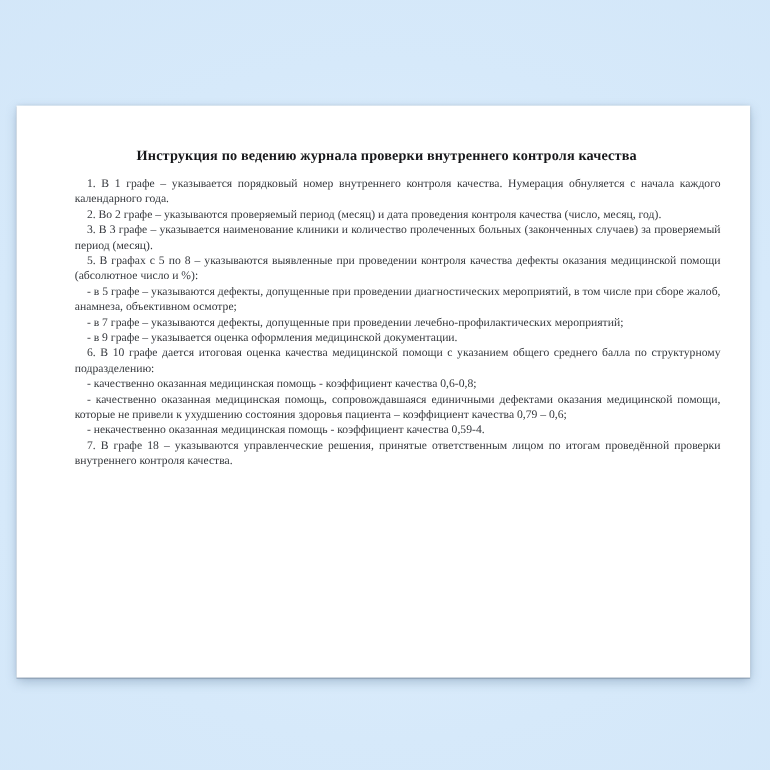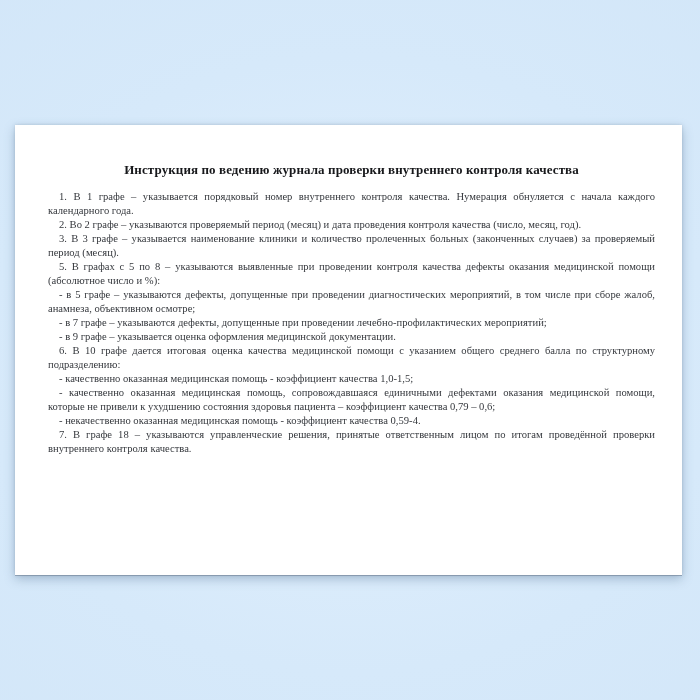--- a/index.html
+++ b/index.html
@@ -14,23 +14,23 @@
   }
   .stage {
     position: absolute;
     inset: 0;
     background: radial-gradient(ellipse 130% 110% at 50% 52%,
                 #e2f0fd 0%, #d6e9fa 40%, #d2e6f8 70%, #c9ddf1 100%);
   }
   .paper {
     position: absolute;
     left: 15px;
-    top: 125px;
+    top: 96px;
     width: 667px;
-    height: 450px;
+    height: 520px;
     background: #ffffff;
     box-shadow:
       0 1px 0 rgba(110, 125, 145, 0.55),
       0 4px 10px rgba(100, 128, 158, 0.45),
       0 0 3px rgba(120, 140, 160, 0.35);
     box-sizing: border-box;
     padding: 37px 27px 0 33px;
   }
   .doc-title {
     font-family: "Liberation Serif", "DejaVu Serif", serif;
@@ -40,20 +40,21 @@
     color: #17181b;
     margin: 0 0 12px 0;
     letter-spacing: 0.1px;
   }
   .doc-body {
     font-family: "Liberation Serif", "DejaVu Serif", serif;
     font-size: 10.6px;
     line-height: 14px;
     color: #35383d;
     text-align: justify;
+    margin-left: 20px;
   }
   .doc-body p {
     margin: 0;
     text-indent: 11px;
     hyphens: manual;
     -webkit-hyphens: manual;
   }
 </style>
 </head>
 <body>
@@ -63,19 +64,19 @@
     <h1 class="doc-title">Инструкция по ведению  журнала проверки внутреннего контроля качества</h1>
     <div class="doc-body" id="doc-body">
         <p>1. В 1 графе – указывается порядковый номер внутреннего контроля качества. Нумерация обнуляется с начала каж­дого календарного года.</p>
         <p>2. Во 2 графе – указываются проверяемый период (месяц) и дата проведения контроля качества (число, месяц, год).</p>
         <p>3. В 3 графе – указывается наименование клиники и количество пролеченных больных (законченных случаев) за проверяемый период (месяц).</p>
         <p>5. В графах с 5 по 8 – указываются выявленные при проведении контроля качества дефекты оказания медицинской помощи (абсолютное число и %):</p>
         <p>- в 5 графе – указываются дефекты, допущенные при проведении диагностических мероприятий, в том числе при сборе жалоб, анамнеза, объективном осмотре;</p>
         <p>- в 7 графе – указываются дефекты, допущенные при проведении лечебно-профилактических мероприятий;</p>
         <p>- в 9 графе – указывается оценка оформления медицинской документации.</p>
         <p>6. В 10 графе дается итоговая оценка качества медицинской помощи с указанием общего среднего балла по струк­турному подразделению:</p>
-        <p>- качественно оказанная медицинская помощь - коэффициент качества 1,0-1,5;</p>
+        <p>- качественно оказанная медицинская помощь - коэффициент качества 0,6-0,8;</p>
         <p>- качественно оказанная медицинская помощь, сопровождавшаяся единичными дефектами оказания медицинской помощи, которые не привели к ухудшению состояния здоровья пациента – коэффициент качества 0,79 – 0,6;</p>
         <p>- некачественно оказанная медицинская помощь - коэффициент качества 0,59-4.</p>
         <p>7. В графе 18 – указываются управленческие решения, принятые ответственным лицом по итогам проведённой про­верки внутреннего контроля качества.</p>
       </div>
   </div>
 </div>
 
 </body></html>

